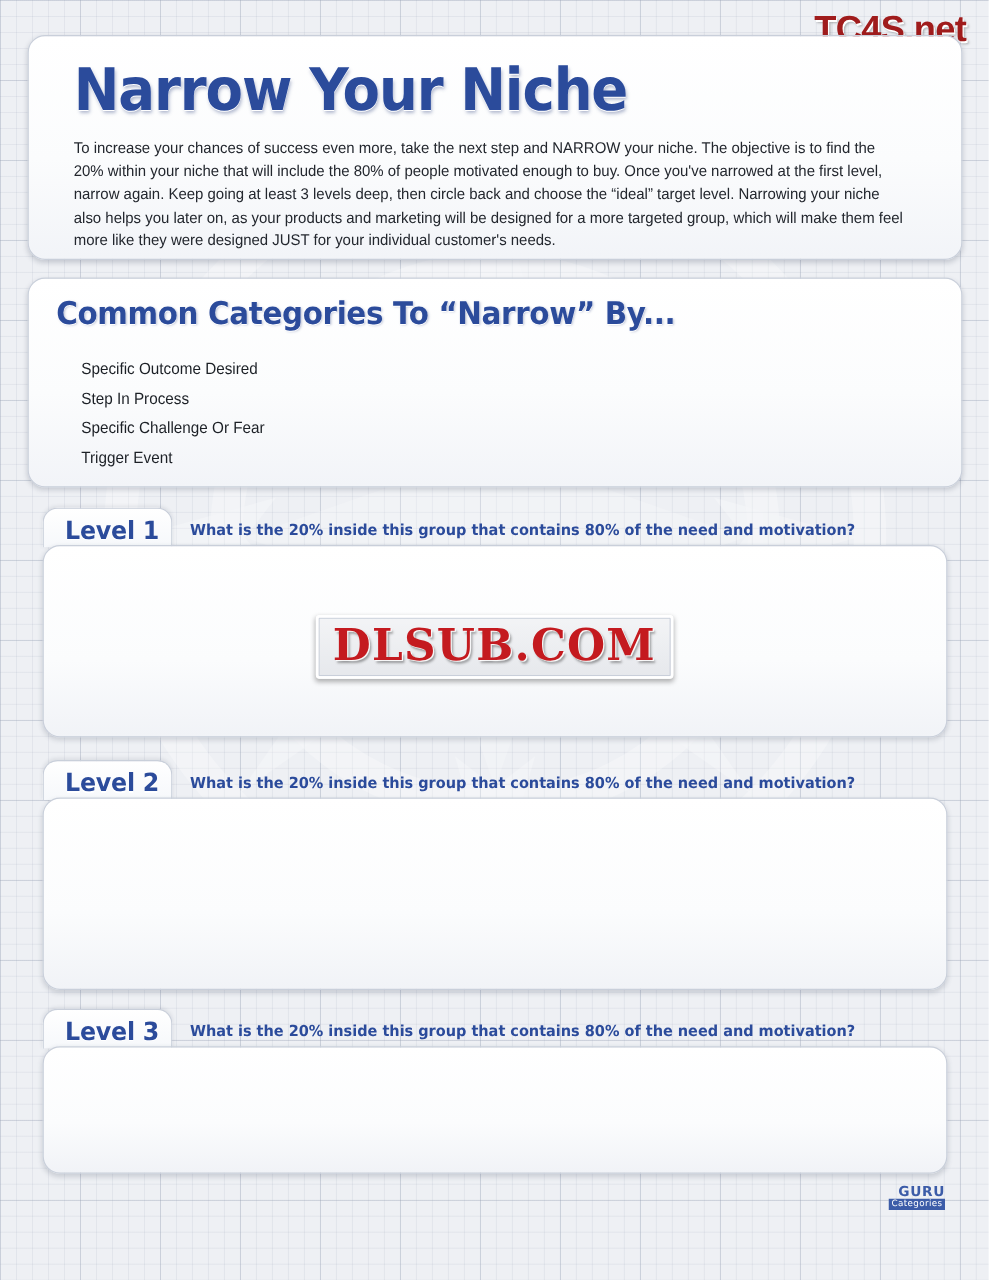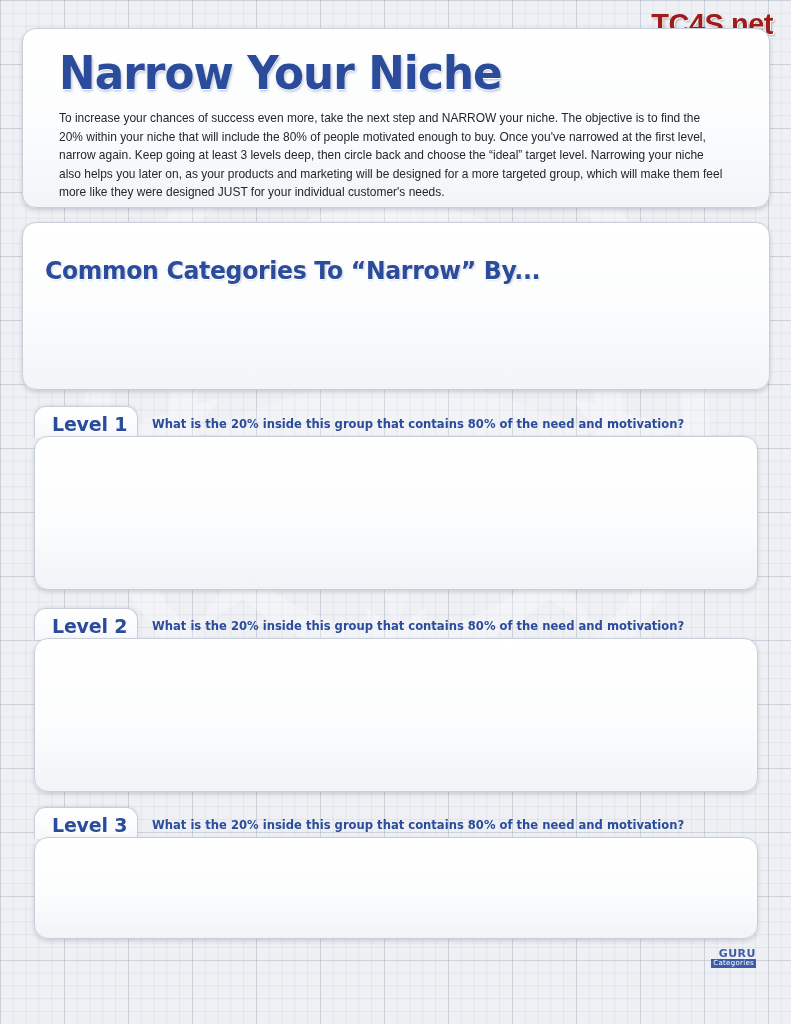--- a/index.html
+++ b/index.html
@@ -93,21 +93,21 @@
     transform: scaleX(0.965);
     transform-origin: left top;
   }
 
   
   #categories-panel {
     left: 22px;
     top: 222px;
     width: 748px;
     height: 168px;
-    padding: 26px 22px 12px 22px;
+    padding: 6px 22px 12px 22px;
   }
   .section-title {
     font-family: "DejaVu Sans", sans-serif;
     font-weight: bold;
     font-size: 25px;
     line-height: 32px;
     color: #2b4b9b;
     letter-spacing: -0.3px;
     margin: 6px 0 0 0;
     text-shadow: 0 1px 0 #ffffff, 1px 1px 2px rgba(40,60,120,0.30);
@@ -257,38 +257,45 @@
   <div class="site-tag">TC4S.net</div>
 
   <div class="panel" id="header-panel">
     <h1 class="main-title">Narrow Your Niche</h1>
     <p class="intro">To increase your chances of success even more, take the next step and NARROW your niche. The objective is to find the 20% within your niche that will include the 80% of people motivated enough to buy. Once you've narrowed at the first level, narrow again. Keep going at least 3 levels deep, then circle back and choose the “ideal” target level. Narrowing your niche also helps you later on, as your products and marketing will be designed for a more targeted group, which will make them feel more like they were designed JUST for your individual customer's needs.</p>
   </div>
 
   <div class="panel" id="categories-panel">
     <h2 class="section-title">Common Categories To “Narrow” By...</h2>
     <div class="cat-cols">
+      <div class="cat-col right">
+        <div class="cat-item">Specific Outcome Desired</div>
+        <div class="cat-item">Step In Process</div>
+        <div class="cat-item">Specific Challenge Or Fear</div>
+        <div class="cat-item">Trigger Event</div>
+      </div>
     </div>
   </div>
 
   <div class="level-tab" style="left:34px; top:406px; width:104px; height:32px;"></div>
   <div class="level-label" style="left:52px; top:412px;">Level 1</div>
   <div class="level-question" style="left:152px; top:417px;">What is the 20% inside this group that contains 80% of the need and motivation?</div>
   <div class="level-box" style="left:34px; top:436px; width:724px; height:154px;"></div>
 
   <div class="level-tab" style="left:34px; top:608px; width:104px; height:32px;"></div>
   <div class="level-label" style="left:52px; top:614px;">Level 2</div>
   <div class="level-question" style="left:152px; top:619px;">What is the 20% inside this group that contains 80% of the need and motivation?</div>
   <div class="level-box" style="left:34px; top:638px; width:724px; height:154px;"></div>
 
   <div class="level-tab" style="left:34px; top:807px; width:104px; height:32px;"></div>
   <div class="level-label" style="left:52px; top:813px;">Level 3</div>
   <div class="level-question" style="left:152px; top:818px;">What is the 20% inside this group that contains 80% of the need and motivation?</div>
   <div class="level-box" style="left:34px; top:837px; width:724px; height:102px;"></div>
 
+  <div class="stamp">DLSUB.COM</div>
 
   <div class="guru-logo">
     <span class="g1">GURU</span>
     <span class="g2">Categories</span>
   </div>
 
 
 </div>
 
 </body></html>

